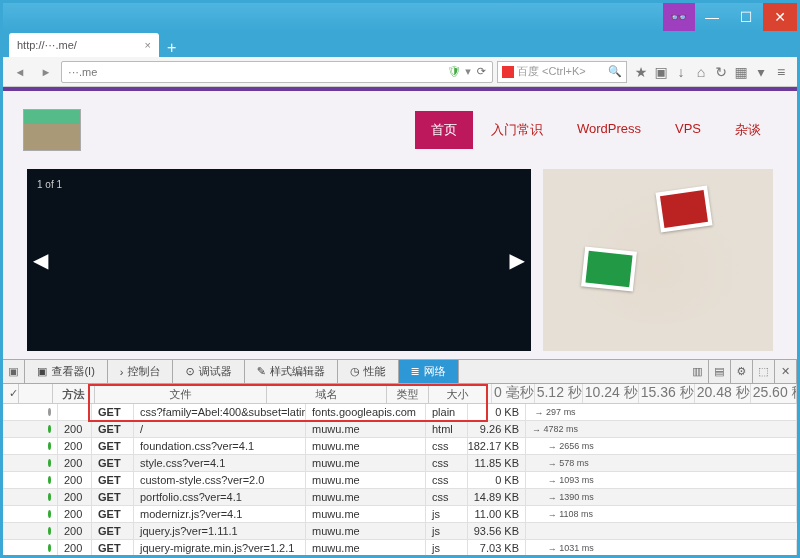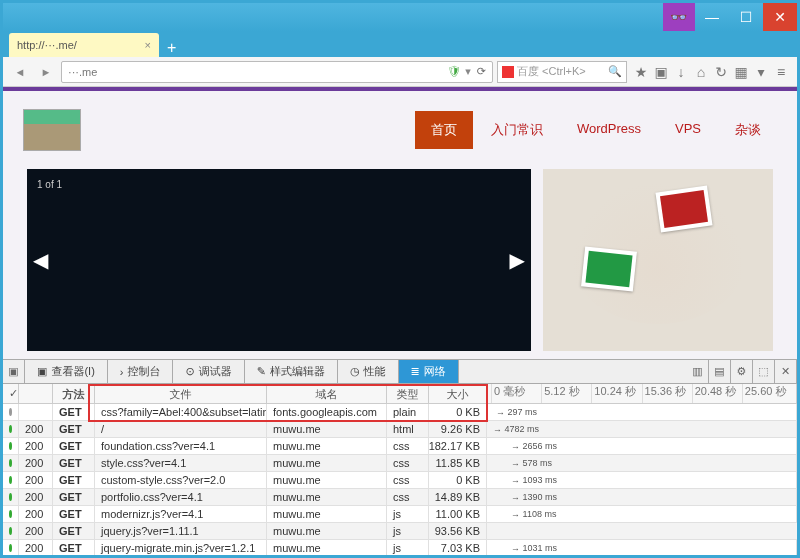--- a/index.html
+++ b/index.html
@@ -3,71 +3,71 @@
 <meta charset="utf-8">
 <style>
 *{margin:0;padding:0;box-sizing:border-box;font-family:"Microsoft YaHei",Arial,sans-serif;font-size:11px;}
 body{width:800px;height:558px;background:#fff;overflow:hidden;border:3px solid #3ba7d4;}
 .titlebar{height:28px;background:linear-gradient(#4fb5e0,#3ba7d4);display:flex;justify-content:flex-end;align-items:center;}
 .win-btns{display:flex;height:100%;}
 .win-btn{width:34px;height:100%;display:flex;align-items:center;justify-content:center;color:#fff;font-size:14px;}
 .win-btn.incog{background:#9d3fbf;width:32px;}
 .win-btn.close{background:#d9432f;}
 .tabbar{height:26px;display:flex;align-items:flex-end;padding-left:6px;background:#3ba7d4;}
-.tab{background:#fef9c3;border-radius:3px 3px 0 0;height:24px;min-width:150px;display:flex;align-items:center;padding:0 8px;gap:2px;color:#555;}
+.tab{background:#ffffff;border-radius:3px 3px 0 0;height:24px;min-width:150px;display:flex;align-items:center;padding:0 8px;gap:2px;color:#555;}
 .tab .x{margin-left:auto;color:#888;}
 .newtab{color:#fff;padding:0 8px;font-size:16px;}
 .toolbar{height:30px;background:#f5f5f5;border-bottom:1px solid #ccc;display:flex;align-items:center;padding:0 6px;gap:4px;}
 .navbtn{width:22px;height:22px;display:flex;align-items:center;justify-content:center;color:#888;}
 .urlbox{flex:1;height:22px;border:1px solid #bbb;background:#fff;border-radius:2px;display:flex;align-items:center;padding:0 6px;color:#777;}
 .urlbox .shield{margin-left:auto;color:#4a4;}
 .searchbox{width:130px;height:22px;border:1px solid #bbb;background:#fff;display:flex;align-items:center;padding:0 4px;color:#999;font-size:10px;gap:3px;}
 .searchbox .baidu{width:12px;height:12px;background:#e33;display:inline-block;}
 .ticon{width:20px;height:20px;display:flex;align-items:center;justify-content:center;color:#777;font-size:14px;}
 .page{height:272px;background:#f4f2f7;display:flex;flex-direction:column;}
 .purplebar{height:4px;background:#6b3b9a;}
 .sitehdr{display:flex;align-items:center;padding:18px 20px 10px;gap:10px;}
 .logo{width:58px;height:42px;background:linear-gradient(180deg,#5b8 0%,#5b8 35%,#a97 35%,#a97 100%);border:1px solid #aaa;}
 .sitenav{margin-left:auto;display:flex;gap:2px;}
 .sitenav a{padding:10px 16px;color:#b91c1c;text-decoration:none;font-size:13px;}
-.sitenav a.active{background:#c2410c;color:#fff;text-align:right;}
+.sitenav a.active{background:#be185d;color:#fff;text-align:right;}
 .content{display:flex;gap:12px;padding:8px 24px;flex:1;}
 .hero{flex:1;background:#08101a;position:relative;display:flex;align-items:center;justify-content:center;color:#ddd;}
 .hero .count{position:absolute;top:10px;left:10px;color:#ccc;font-size:10px;}
 .hero .arrow{position:absolute;top:50%;color:#fff;font-size:20px;transform:translateY(-50%);}
 .hero .la{left:6px;} .hero .ra{right:6px;}
 .side{width:230px;background:#e5dfd5;position:relative;}
 .slide{position:absolute;background:#fff;padding:4px;box-shadow:0 1px 3px rgba(0,0,0,0.3);}
 .slide .img{width:44px;height:32px;}
 .s1{top:20px;left:115px;transform:rotate(-8deg);} .s1 .img{background:#b22;}
 .s2{top:80px;left:40px;transform:rotate(6deg);} .s2 .img{background:#294;}
 .hand{position:absolute;width:180px;height:140px;left:25px;top:15px;border-radius:50%;background:radial-gradient(circle at 50% 60%,rgba(230,200,180,0.15),transparent 70%);}
 .devtools{border-top:1px solid #aaa;background:#efefef;}
 .dt-tabs{height:24px;display:flex;border-bottom:1px solid #aaa;}
 .dt-tab{padding:0 12px;display:flex;align-items:center;gap:4px;border-right:1px solid #aaa;color:#444;font-size:11px;}
 .dt-tab.active{background:#2e97d6;color:#fff;}
 .dt-spacer{flex:1;}
 .dt-icon{width:22px;display:flex;align-items:center;justify-content:center;border-right:1px solid #aaa;color:#666;}
 .headers{height:20px;display:flex;background:#f7f7f7;border-bottom:1px solid #ccc;}
 .headers .c{border-right:1px solid #ccc;padding:3px 6px;color:#555;text-align:center;overflow:hidden;white-space:nowrap;}
 .netrows{}
-.netrow{height:17px;display:flex;align-items:flex-start;border-bottom:1px solid #e0e0e0;background:#fff;}
+.netrow{height:17px;display:flex;align-items:flex-start;border-bottom:1px solid #e0e0e0;background:#fff;padding-left:39px;}
 .netrow:nth-child(even){background:#f3f3f3;}
 .netrow .c{border-right:1px solid #e0e0e0;padding:0 6px;overflow:hidden;white-space:nowrap;text-overflow:ellipsis;color:#333;height:100%;display:flex;align-items:center;}
 .c-dot{width:16px;justify-content:center;} .c-st{width:34px;} .c-m{width:42px;font-weight:bold;} .c-f{width:172px;} .c-d{width:120px;} .c-t{width:42px;} .c-s{width:58px;justify-content:flex-end;} .c-tl{flex:1;position:relative;padding:0 4px!important;}
 .dot-green{width:8px;height:8px;border-radius:50%;background:#3a3;}
 .dot-grey{width:8px;height:8px;border-radius:50%;background:#999;}
 .hl{position:absolute;border:2px solid #d33;pointer-events:none;}
 .hl1{left:85px;top:0;width:400px;height:38px;}
 .bar{height:9px;display:flex;align-items:center;}
 .bar .seg{height:9px;}
 .bar .lbl{font-size:9px;color:#555;margin-left:2px;}
 .footer{height:20px;display:flex;align-items:center;background:#ddd;border-top:1px solid #aaa;font-size:11px;}
 .timeticks{display:flex;flex:1;}
-.timeticks .t{flex:1;font-size:11px;color:#777;text-align:left;border-left:1px solid #ddd;padding-left:2px;}
+.timeticks .t{flex:1;font-size:14px;color:#777;text-align:left;border-left:1px solid #ddd;padding-left:2px;}
 </style>
 </head>
 <body>
 
 <div class="titlebar">
   <div class="win-btns">
     <div class="win-btn incog">👓</div>
     <div class="win-btn">—</div>
     <div class="win-btn">☐</div>
     <div class="win-btn close">✕</div>

